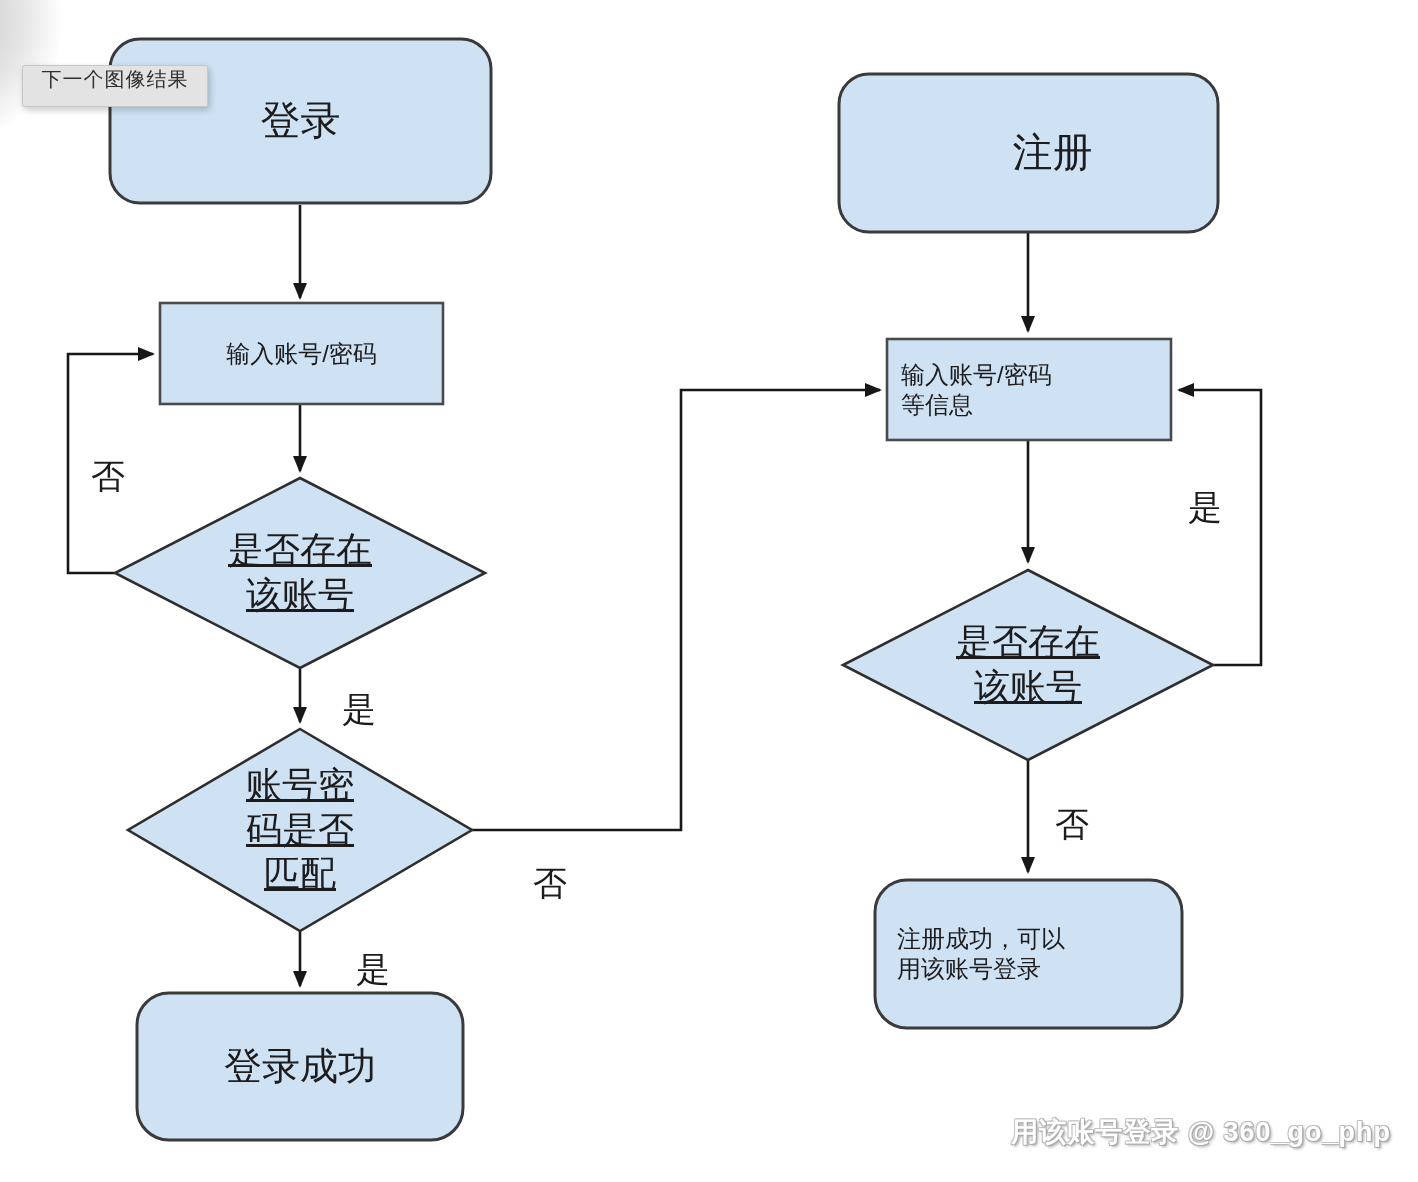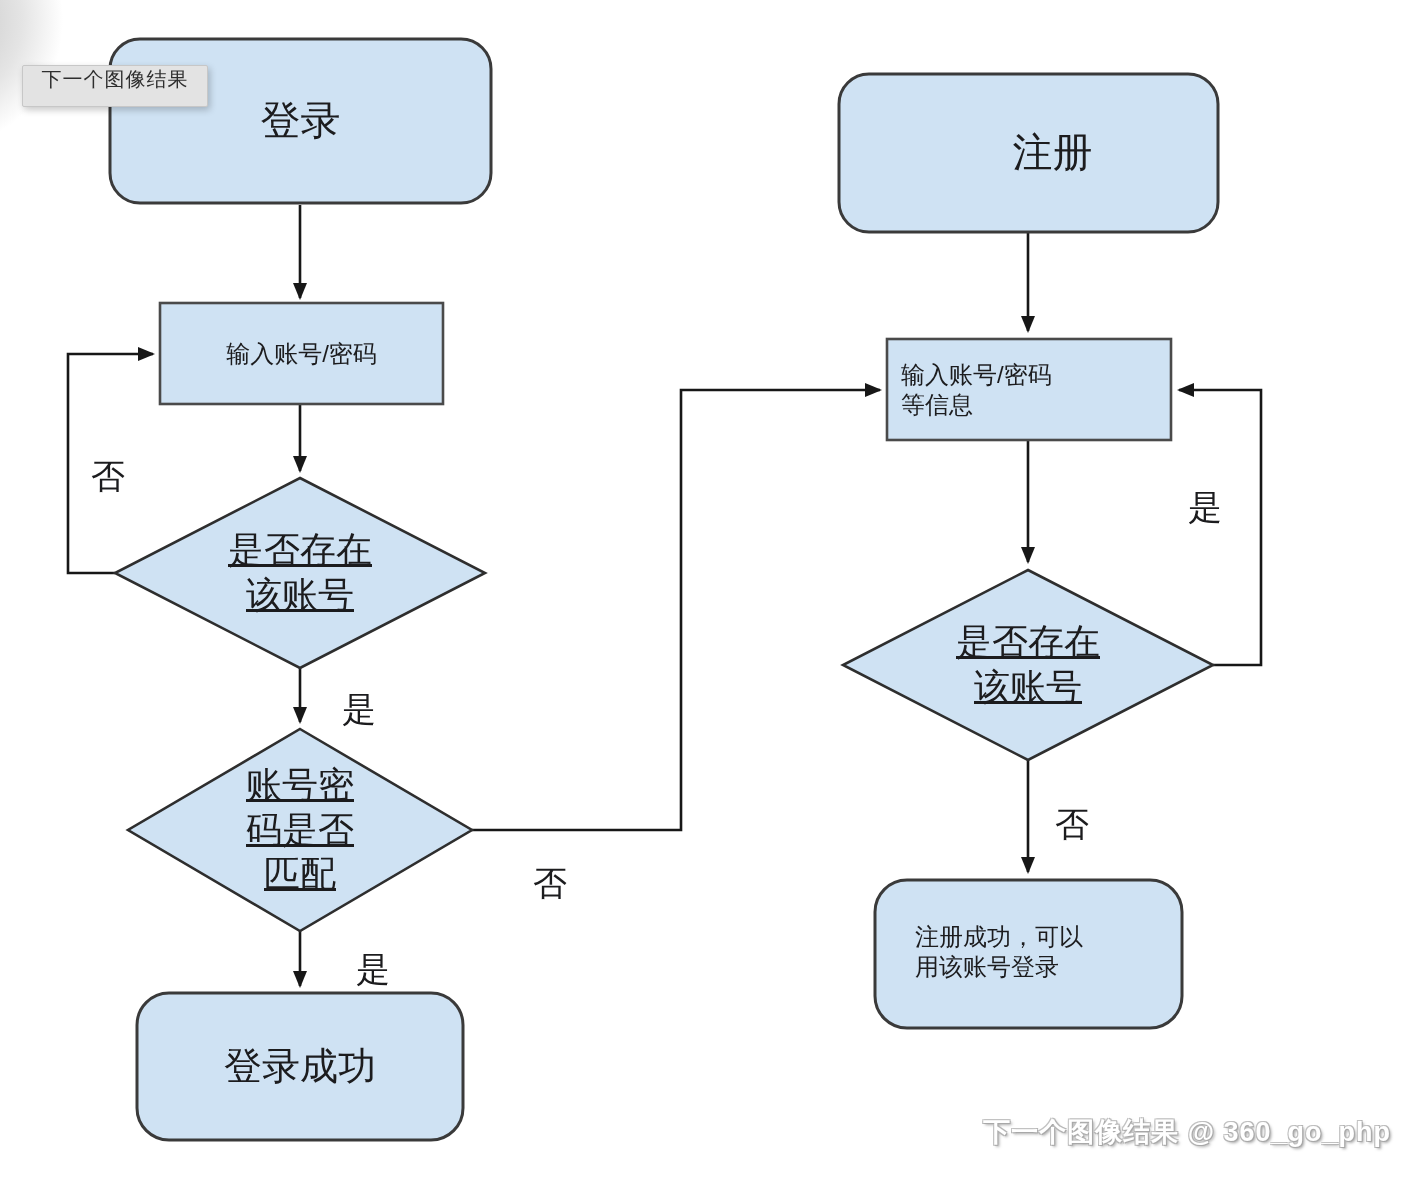--- a/index.html
+++ b/index.html
@@ -95,29 +95,29 @@
 该账号</div>
   <div class="node-label fs38" style="left:137px; top:993px; width:326px; height:147px;">登录成功</div>
   <div class="node-label fs36" style="left:128px; top:729px; width:344px; height:202px;">账号密
 码是否
 匹配</div>
   <div class="node-label fs40" style="left:839px; top:74px; width:379px; height:158px;margin-left:24px;">注册</div>
   <div class="node-label fs35 align-left" style="left:887px; top:339px; width:284px; height:101px; padding-left:14px; box-sizing:border-box;">输入账号/密码
 等信息</div>
   <div class="node-label fs36" style="left:843px; top:570px; width:370px; height:190px;">是否存在
 该账号</div>
-  <div class="node-label fs35 align-left" style="left:875px; top:880px; width:307px; height:148px; padding-left:40px; box-sizing:border-box;font-family:Liberation Mono, monospace;">注册成功，可以
+  <div class="node-label fs35 align-left" style="left:875px; top:880px; width:307px; height:148px; padding-left:22px; box-sizing:border-box;">注册成功，可以
 用该账号登录</div>
 
   <div class="edge-label" style="left:108px; top:477px;">否</div>
   <div class="edge-label" style="left:359px; top:710px;">是</div>
   <div class="edge-label" style="left:373px; top:970px;">是</div>
   <div class="edge-label" style="left:550px; top:884px;">否</div>
   <div class="edge-label" style="left:1205px; top:508px;">是</div>
   <div class="edge-label" style="left:1072px; top:825px;">否</div>
 
   <div class="tooltip">
     <span>下一个图像结果</span>
   </div>
 
-  <div class="watermark">下一个图像结果 @ 360_go_php</div>
+  <div class="watermark">用该账号登录 @ 360_go_php</div>
 
 </div>
 
 </body></html>

